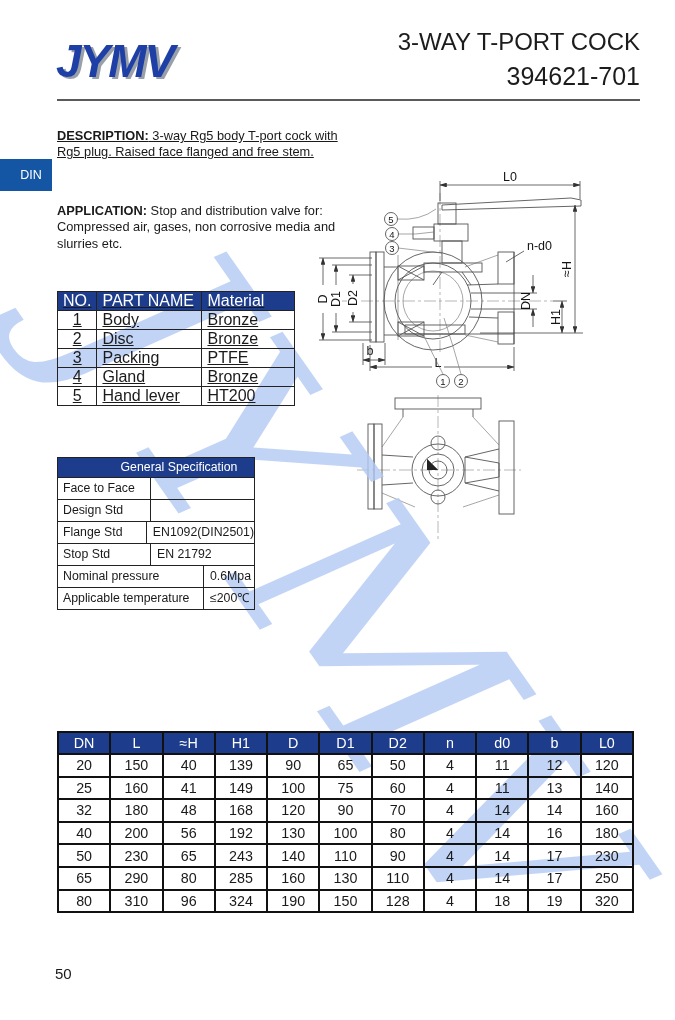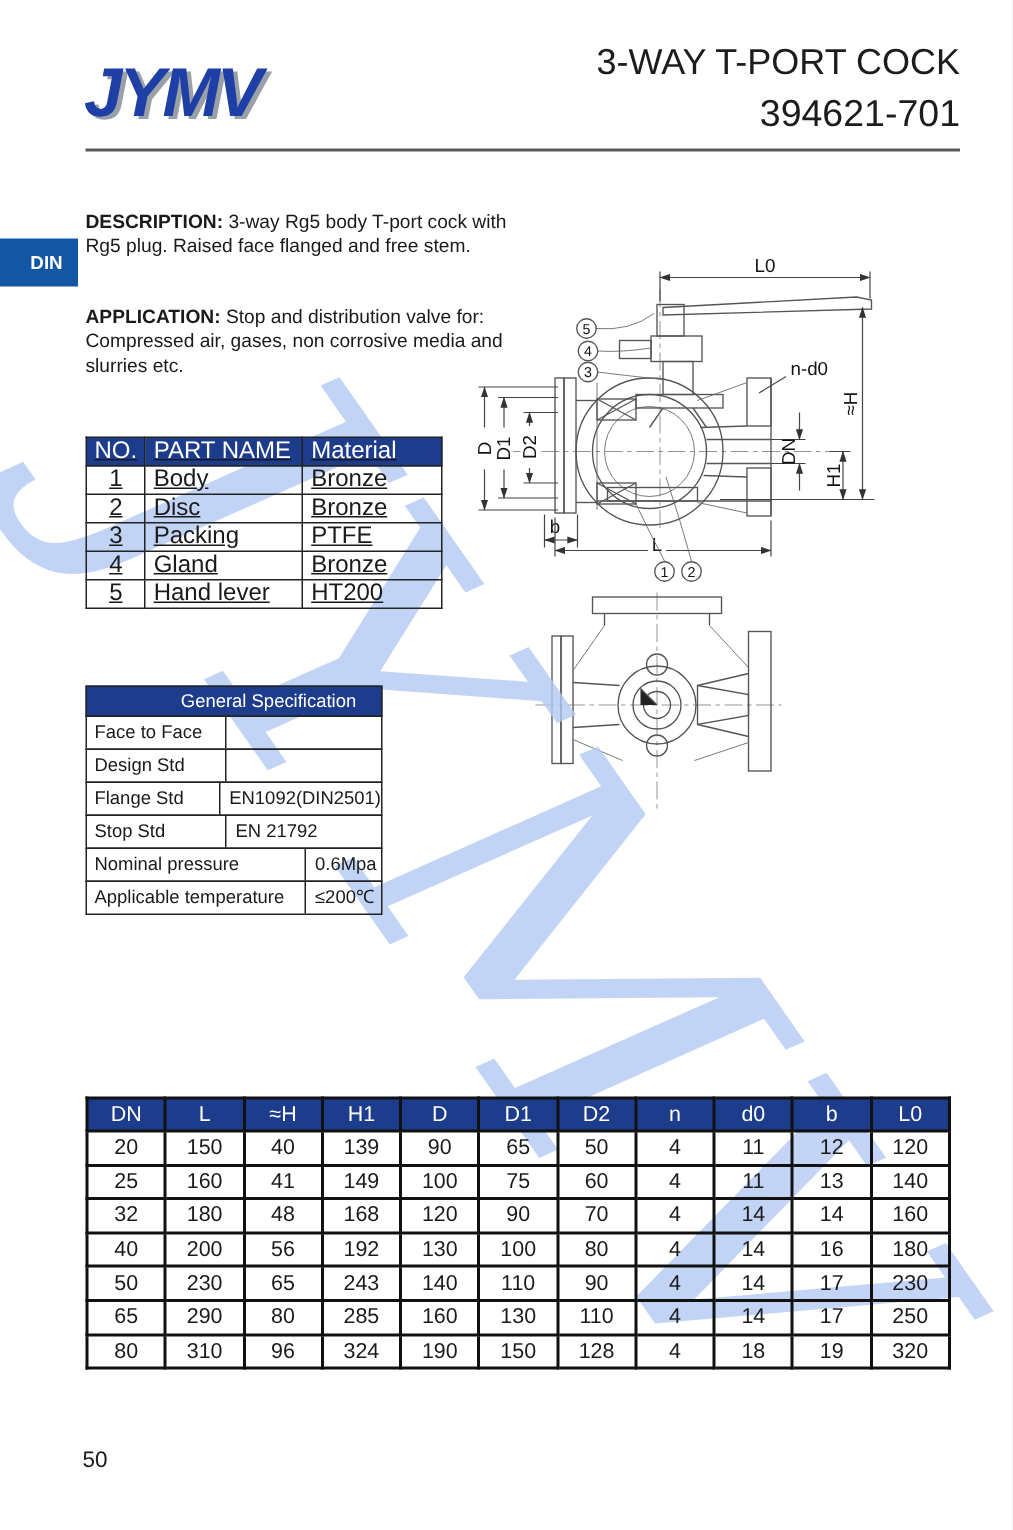--- a/index.html
+++ b/index.html
@@ -9,27 +9,27 @@
 
   
   .logo{left:56px;top:34px;font-size:46px;font-weight:bold;font-style:italic;
         letter-spacing:-2px;color:#1e3fa6;text-shadow:3px 2px 0 #9aa0a8;z-index:3;}
   .title{right:35px;top:28px;font-size:24px;text-align:right;color:#1c1c1c;z-index:3;}
   .part-number{right:35px;top:62px;font-size:25px;text-align:right;color:#1c1c1c;z-index:3;}
   .head-rule{left:57px;top:99px;width:583px;height:0;border-top:2px solid #5a5a5a;z-index:3;}
 
   
   .desc,.app{left:57px;width:302px;font-size:12.8px;line-height:1.27;z-index:3;}
-  .desc{top:140px;} .app{top:203px;}
+  .desc{top:128px;text-decoration:underline;} .app{top:203px;}
   .blk-label{font-weight:bold;}
 
   
   .din-tab{left:0;top:159px;width:52px;height:32px;background:#1456a4;color:#fff;
            font-size:12.5px;display:flex;align-items:center;justify-content:center;
-           padding-left:10px;box-sizing:border-box;z-index:3;font-weight:bold;}
+           padding-left:10px;box-sizing:border-box;z-index:3;}
 
   
   .parts-table{left:57px;top:291px;z-index:3;border-collapse:collapse;font-size:16px;text-decoration:underline;}
   .parts-table th,.parts-table td{border:1px solid #222;height:18px;padding:0 5px;background:transparent;}
   .parts-table th{background:#1d3c8c;color:#fff;font-weight:normal;text-align:left;}
   .parts-table th:first-child{text-align:left;}
   .parts-table td:first-child{text-align:center;}
   .col-no{width:26px;} .col-name{width:94px;} .col-mat{width:82px;}
 
   

